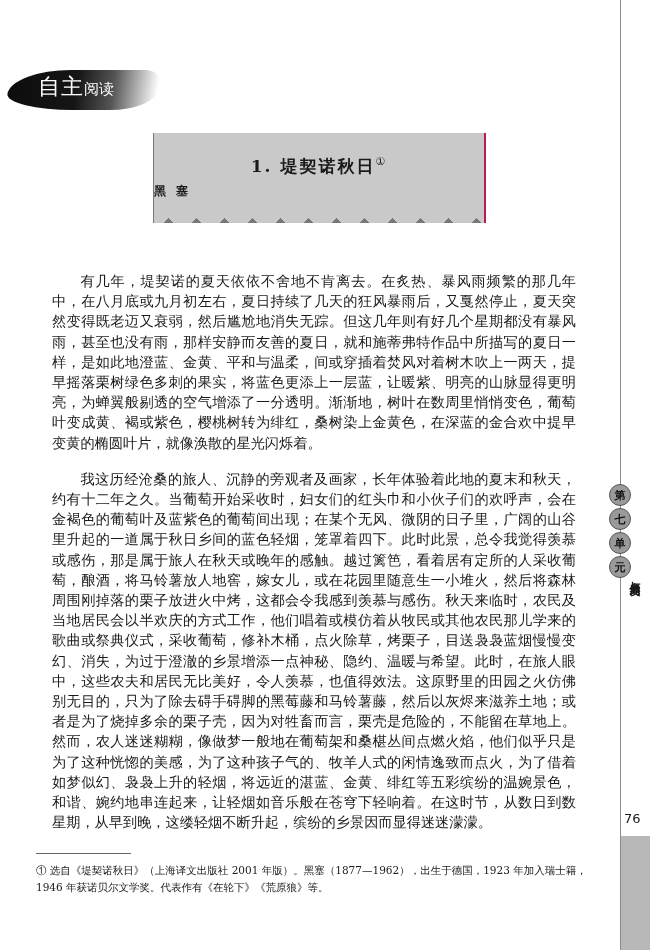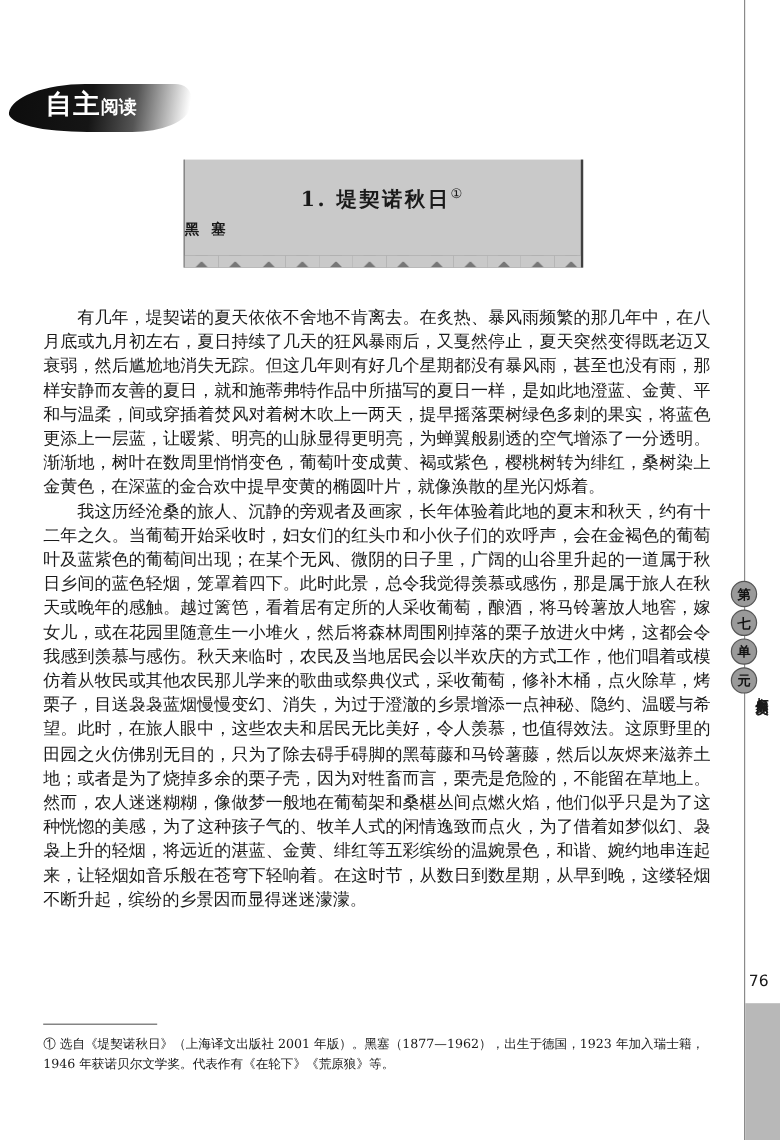--- a/index.html
+++ b/index.html
@@ -20,29 +20,29 @@
     }
     
     .brush {
       position: absolute; left: 8px; top: 70px; width: 150px; height: 40px;
       background: linear-gradient(90deg, #0d0d0d 0%, #151515 45%, #555 70%, #bbb 88%, rgba(255,255,255,0) 100%);
       border-radius: 40% 10% 30% 45% / 60% 30% 50% 40%;
       transform: skewX(-8deg);
     }
     .brush-text {
       position: absolute; left: 38px; top: 72px; color: #fff;
-      font-family: "DejaVu Serif", serif; font-weight: bold;
+      font-family: "DejaVu Serif", serif; font-weight: normal;
     }
     .brush-text .big { font-size: 22px; letter-spacing: 1px; }
     .brush-text .small { font-size: 15px; }
     
     .title-box {
       position: absolute; left: 153px; top: 133px; width: 330px; height: 90px;
       background: #c9c9c9;
-      border-right: 2px solid #404040;
+      border-right: 2px solid #be185d;
       border-left: 1px solid #777;
     }
     .zigzag {
       position: absolute; left: 0; bottom: 0; width: 100%; height: 10px;
       background:
         linear-gradient(135deg, #c9c9c9 50%, transparent 50%) 0 0 / 28px 10px repeat-x,
         linear-gradient(225deg, #c9c9c9 50%, transparent 50%) 0 0 / 28px 10px repeat-x,
         #777;
     }
     .title {
@@ -52,21 +52,21 @@
     .title sup { font-size: 11px; font-weight: normal; }
     .author {
       position: absolute; left: 0; right: 0; top: 50px; 
       font-size: 12px; font-weight: bold; letter-spacing: 10px;
     }
     
     .content {
       position: absolute; left: 36px; top: 255px; width: 556px;
       font-size: 14.2px; line-height: 20.2px; text-align: justify;
     }
-    .content p { margin: 0; text-indent: 2em; }
+    .content p { margin: 16px; text-indent: 2em; }
     .footnote-rule {
       position: absolute; left: 36px; top: 853px; width: 95px; height: 1px; background: #666;
     }
     .footnote {
       position: absolute; left: 36px; top: 862px; width: 560px;
       font-size: 10.5px; line-height: 17px;
     }
     
     .unit-badges {
       position: absolute; left: 609px; top: 484px; width: 22px;

